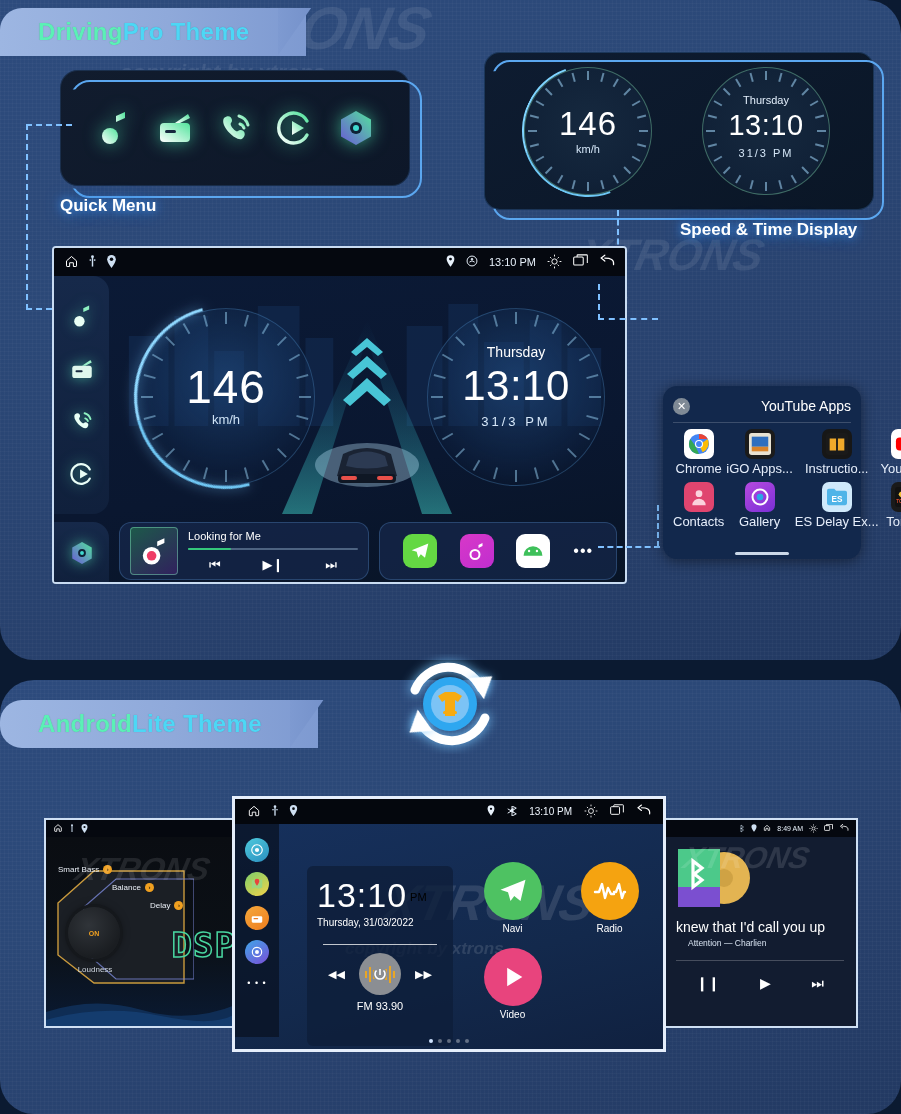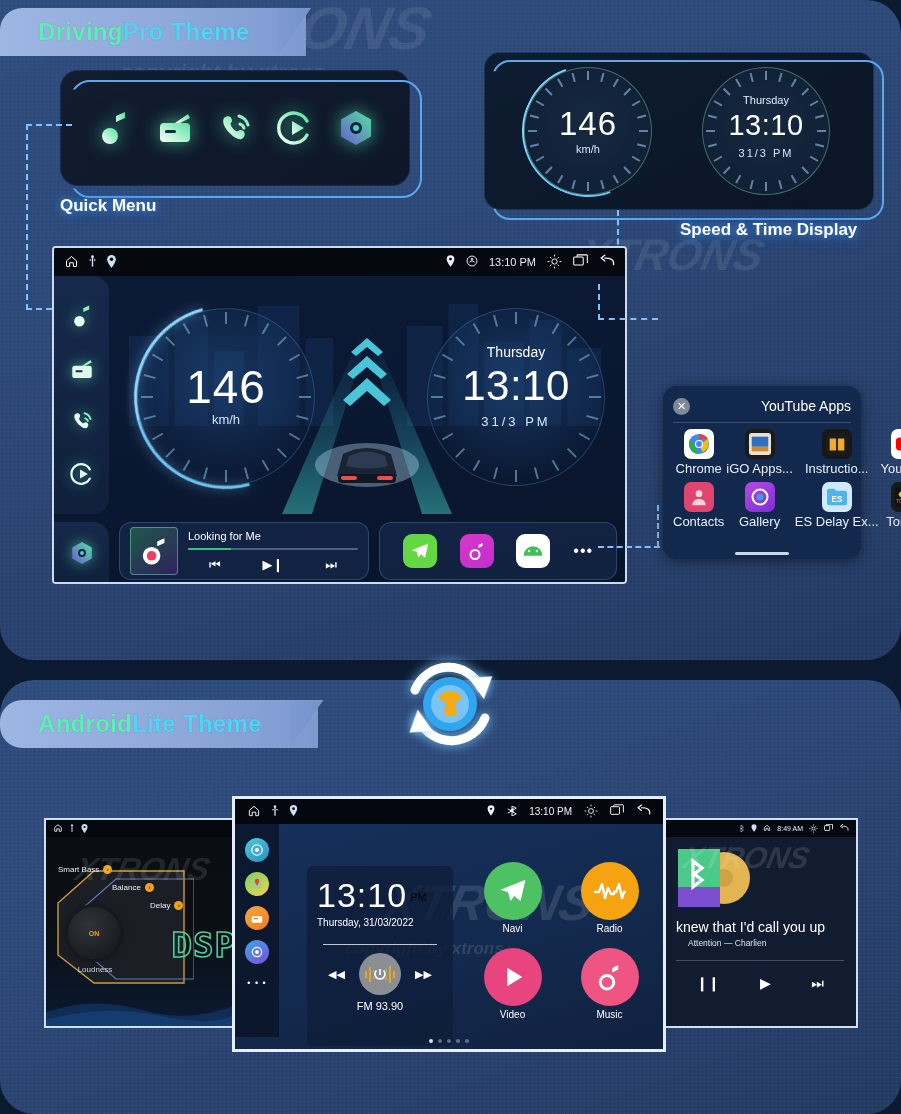--- a/index.html
+++ b/index.html
@@ -1077,29 +1077,20 @@
           <div class="nm">Radio</div>
         </div>
         <div class="lapp">
           <div class="ic" style="background:#e8447d">
             <svg width="28" height="28" viewBox="0 0 24 24" fill="#fff">
                 <path d="M7 4 l13 8 -13 8z"></path>
               </svg>
           </div>
           <div class="nm">Video</div>
         </div>
-        <div class="lapp">
-          <div class="ic" style="background:#ee5583">
-            <svg width="30" height="30" viewBox="0 0 40 40">
-                <circle cx="16" cy="27" r="9" fill="none" stroke="#fff" stroke-width="4"></circle>
-                <path d="M23 28 V8 l8-4 v6 l-8 4" fill="#fff"></path>
-              </svg>
-          </div>
-          <div class="nm">Music</div>
-        </div>
       </div>
 
       <div id="lc-dots">
           <i class="on"></i>
           <i></i>
           <i></i>
           <i></i>
           <i></i>
         </div>
     </div>

